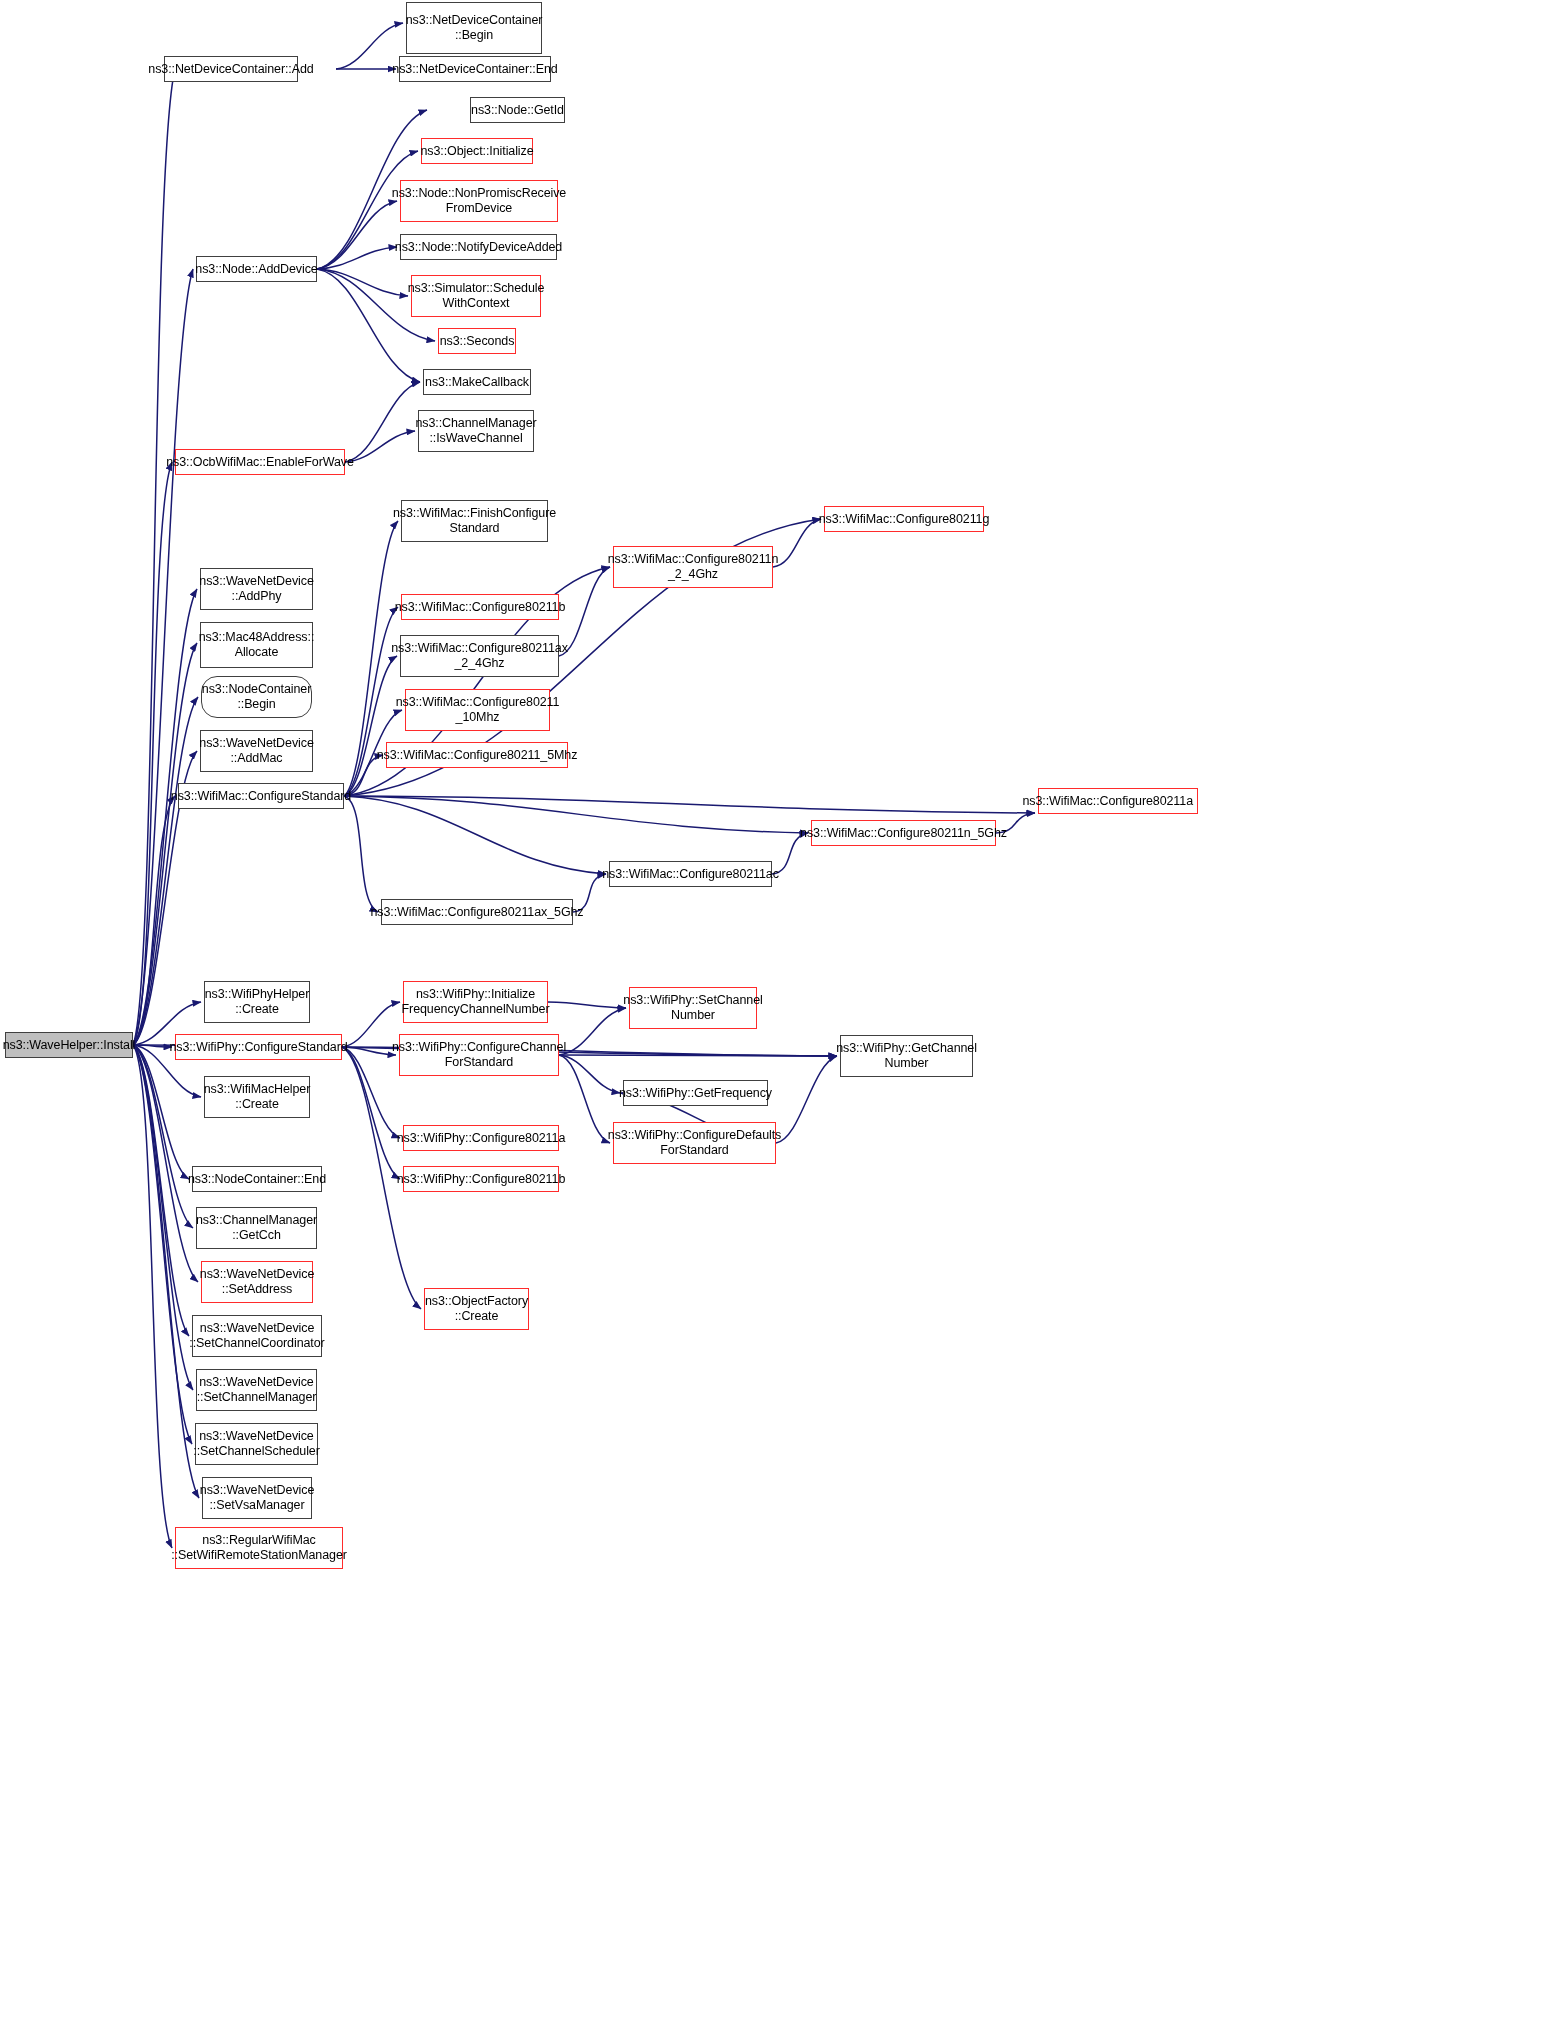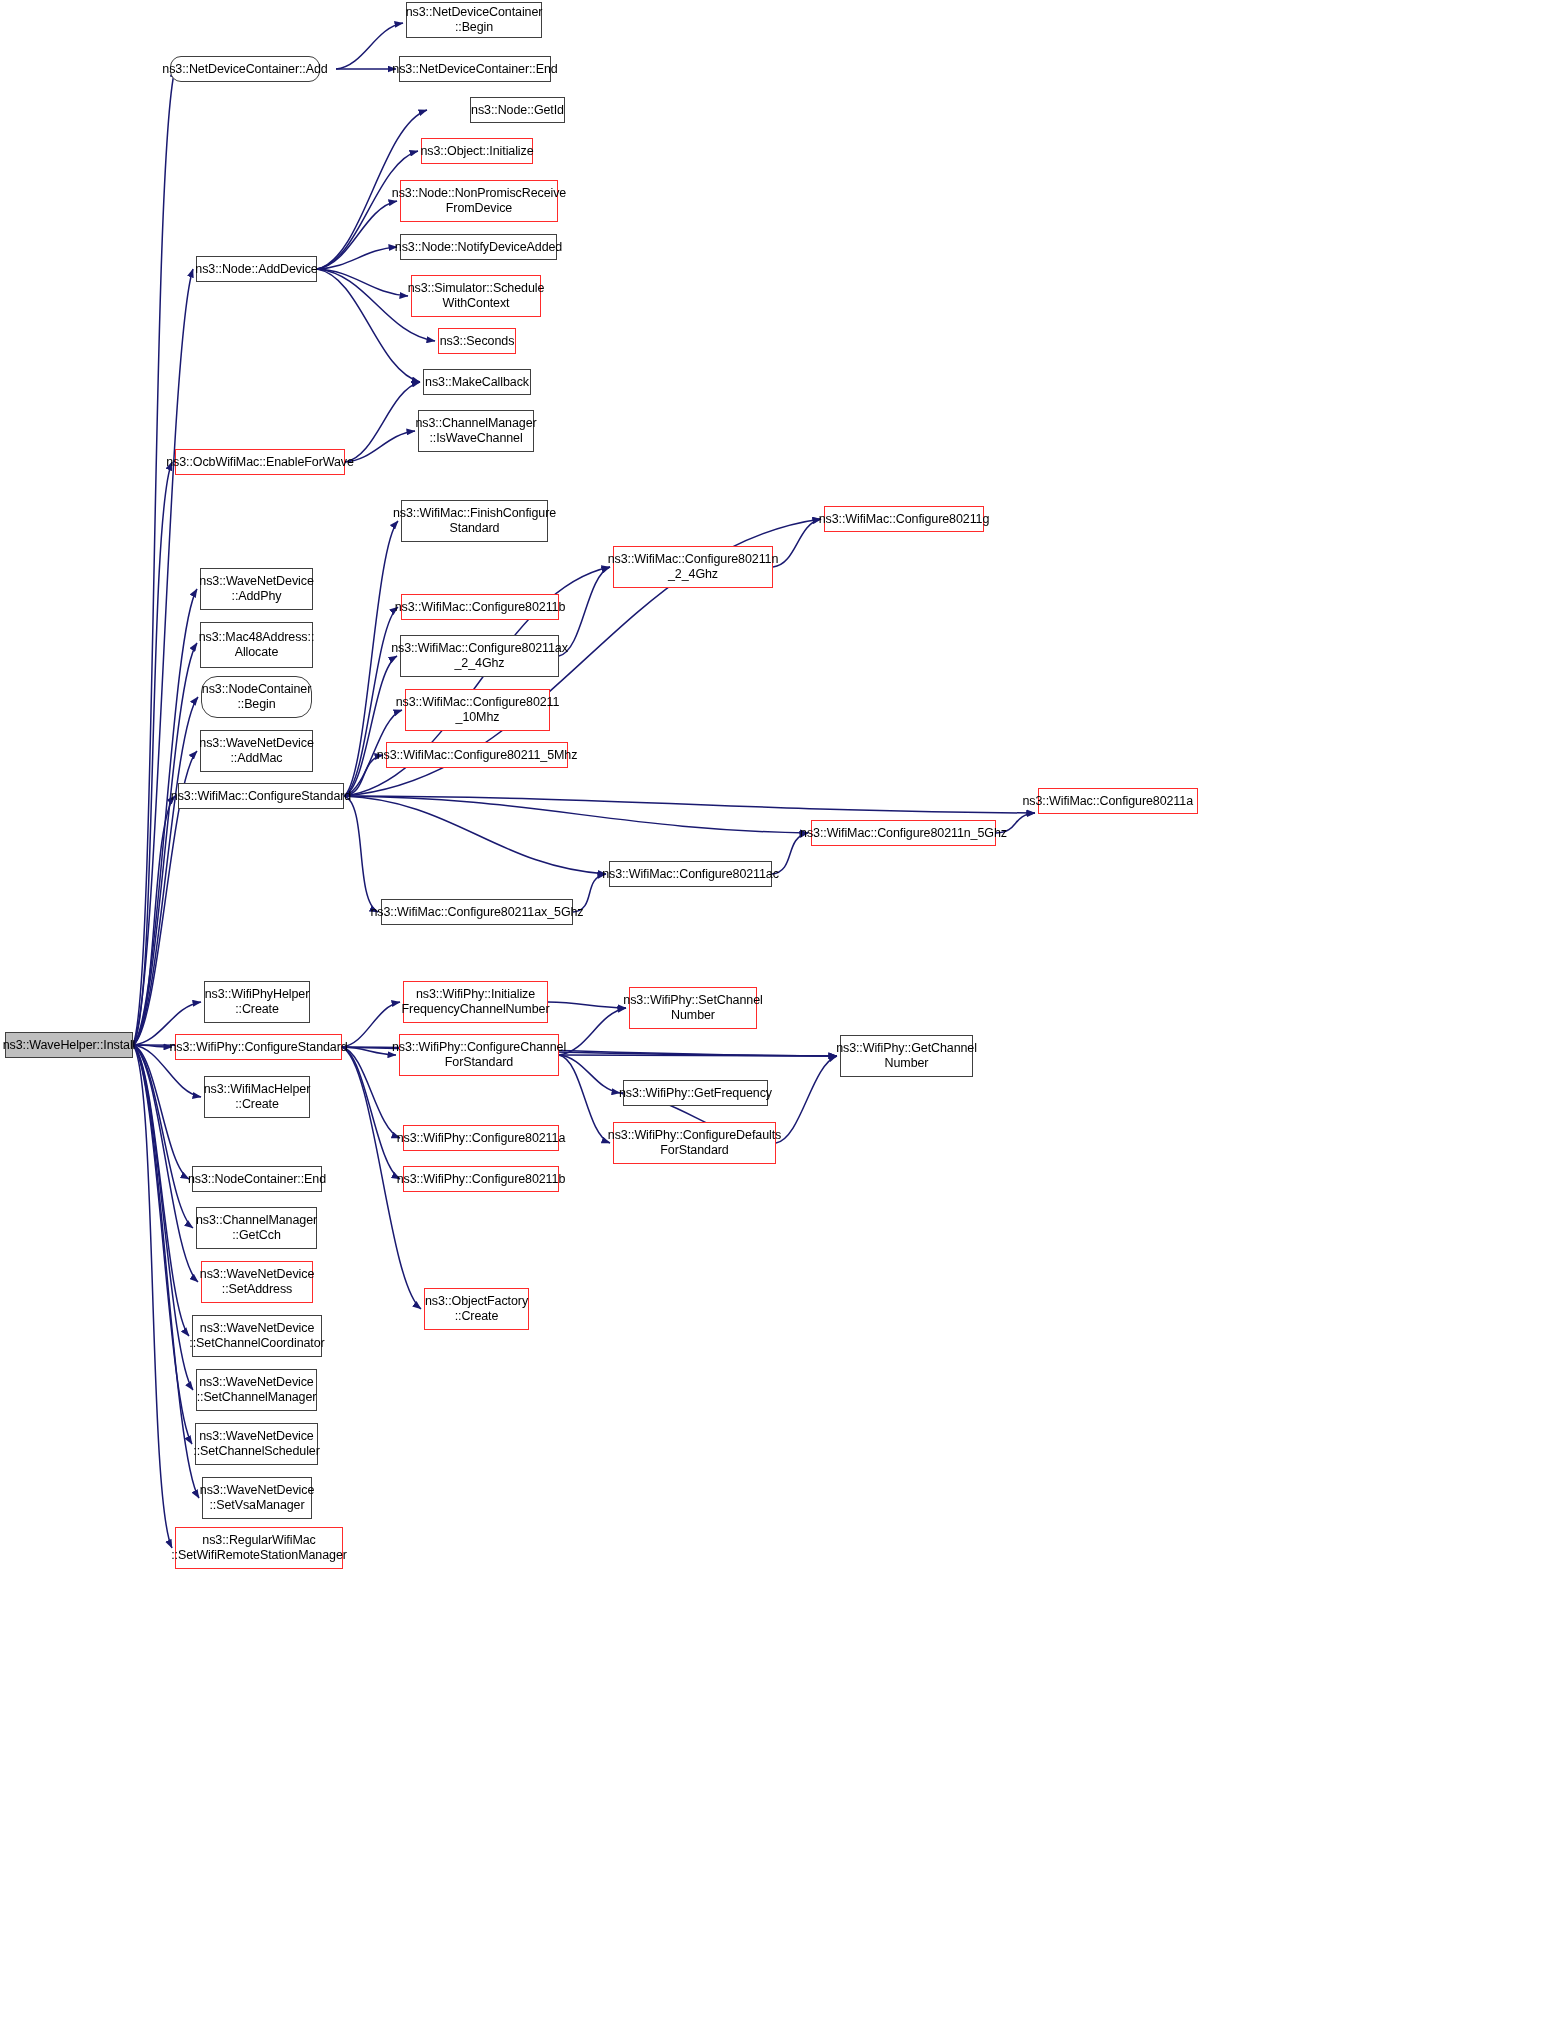--- a/index.html
+++ b/index.html
@@ -81,24 +81,24 @@
         <path d="M 548 1002 C 580.76 1002.36, 593.24 1007.4, 626 1008" marker-end="url(#arrow)" stroke="#191970" stroke-width="1.5" fill="none"></path>
         <path d="M 559 1055 C 587.14 1052.18, 597.86 1012.7, 626 1008" marker-end="url(#arrow)" stroke="#191970" stroke-width="1.5" fill="none"></path>
         <path d="M 559 1055 C 675.76 1055.06, 720.24 1055.9, 837 1056" marker-end="url(#arrow)" stroke="#191970" stroke-width="1.5" fill="none"></path>
         <path d="M 559 1055 C 584.62 1057.28, 594.38 1089.2, 620 1093" marker-end="url(#arrow)" stroke="#191970" stroke-width="1.5" fill="none"></path>
         <path d="M 559 1055 C 583 1060.28, 586 1134.2, 610 1143" marker-end="url(#arrow)" stroke="#191970" stroke-width="1.5" fill="none"></path>
         <path d="M 776 1143 C 710.48 1140, 685.52 1098, 620 1093" marker-end="url(#arrow)" stroke="#191970" stroke-width="1.5" fill="none"></path>
         <path d="M 776 1143 C 801.62 1137.78, 811.38 1064.7, 837 1056" marker-end="url(#arrow)" stroke="#191970" stroke-width="1.5" fill="none"></path>
       </g>
   </svg>
   <div id="node-layer">
-      <div class="node k-black" style="left: 170px; top: 56px; width: 150px; height: 26px; border-radius: 11px;">
+      <div class="node k-black" style="left: 164px; top: 56px; width: 134px; height: 26px;">
         <span>ns3::NetDeviceContainer::Add</span>
       </div>
-      <div class="node k-black" style="left: 406px; top: 2px; width: 136px; height: 36px; text-align: center;">
+      <div class="node k-black" style="left: 406px; top: 2px; width: 136px; height: 52px; text-align: center;">
         <span>ns3::NetDeviceContainer
 ::Begin</span>
       </div>
       <div class="node k-black" style="left: 399px; top: 56px; width: 152px; height: 26px;">
         <span>ns3::NetDeviceContainer::End</span>
       </div>
       <div class="node k-black" style="left: 430px; top: 97px; width: 95px; height: 26px; margin-left: 40px;">
         <span>ns3::Node::GetId</span>
       </div>
       <div class="node k-red" style="left: 421px; top: 138px; width: 112px; height: 26px;">

